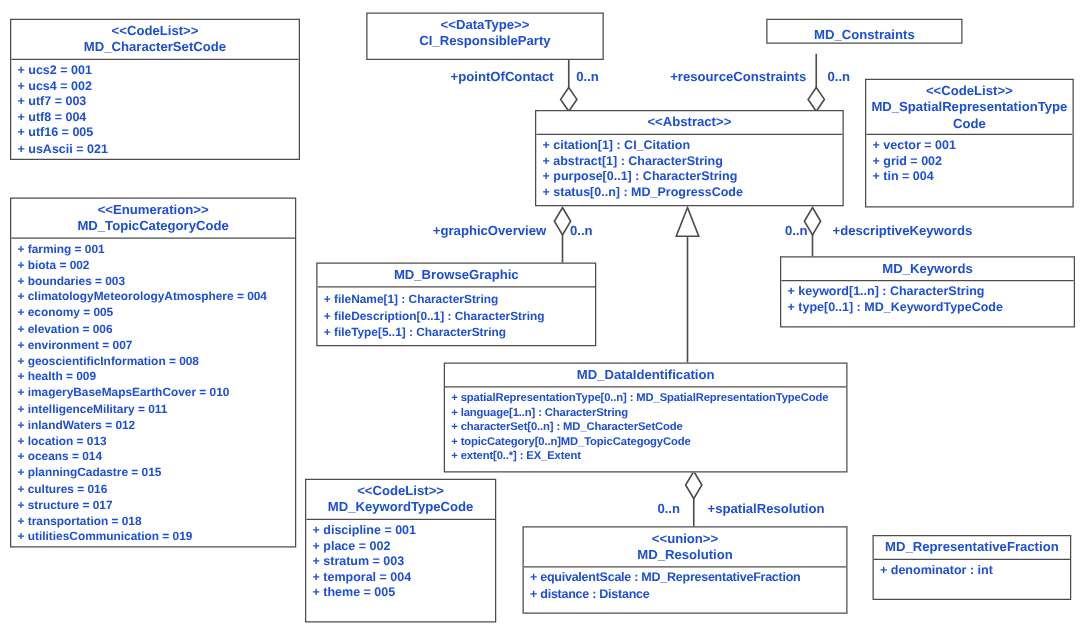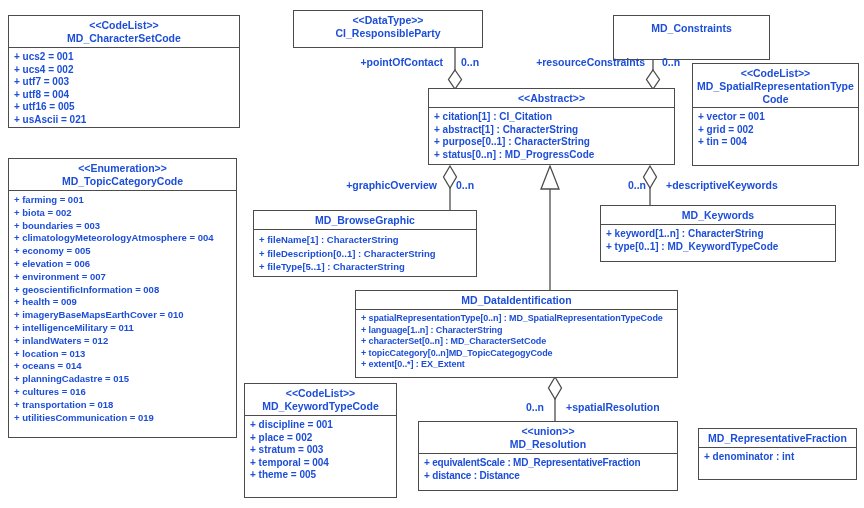--- a/index.html
+++ b/index.html
@@ -92,33 +92,34 @@
         <div class="attr">+ environment = 007</div>
         <div class="attr">+ geoscientificInformation = 008</div>
         <div class="attr">+ health = 009</div>
         <div class="attr">+ imageryBaseMapsEarthCover = 010</div>
         <div class="attr">+ intelligenceMilitary = 011</div>
         <div class="attr">+ inlandWaters = 012</div>
         <div class="attr">+ location = 013</div>
         <div class="attr">+ oceans = 014</div>
         <div class="attr">+ planningCadastre = 015</div>
         <div class="attr">+ cultures = 016</div>
+        <div class="attr">+ structure = 017</div>
         <div class="attr">+ transportation = 018</div>
         <div class="attr">+ utilitiesCommunication = 019</div>
       </div>
   </div>
 
   <div class="uml-box" style="left:293px;top:10px;width:190px;height:38px">
     <div class="box-header">
       <div class="stereotype">&lt;&lt;DataType&gt;&gt;</div>
       <div class="class-name">CI_ResponsibleParty</div>
     </div>
   </div>
 
-  <div class="uml-box box-plain" style="left:613px;top:15px;width:157px;height:45px">
+  <div class="uml-box box-plain" style="left:613px;top:15px;width:157px;height:20px">
     <div class="box-header">
       <div class="class-name">MD_Constraints</div>
     </div>
   </div>
 
   <div class="uml-box has-attrs box-spatialrep" style="left:692px;top:63px;width:167px;height:103px">
     <div class="box-header">
       <div class="stereotype">&lt;&lt;CodeList&gt;&gt;</div>
       <div class="class-name">MD_SpatialRepresentationTypeCode</div>
     </div>
@@ -145,21 +146,21 @@
     <div class="box-header">
       <div class="class-name">MD_BrowseGraphic</div>
     </div>
     <div class="box-attrs">
         <div class="attr">+ fileName[1] : CharacterString</div>
         <div class="attr">+ fileDescription[0..1] : CharacterString</div>
         <div class="attr">+ fileType[5..1] : CharacterString</div>
       </div>
   </div>
 
-  <div class="uml-box has-attrs" style="left:600px;top:205px;width:236px;height:57px">
+  <div class="uml-box has-attrs" style="left:624px;top:205px;width:236px;height:57px">
     <div class="box-header">
       <div class="class-name">MD_Keywords</div>
     </div>
     <div class="box-attrs">
         <div class="attr">+ keyword[1..n] : CharacterString</div>
         <div class="attr">+ type[0..1] : MD_KeywordTypeCode</div>
       </div>
   </div>
 
   <div class="uml-box has-attrs box-dataident" style="left:355px;top:290px;width:323px;height:88px">

